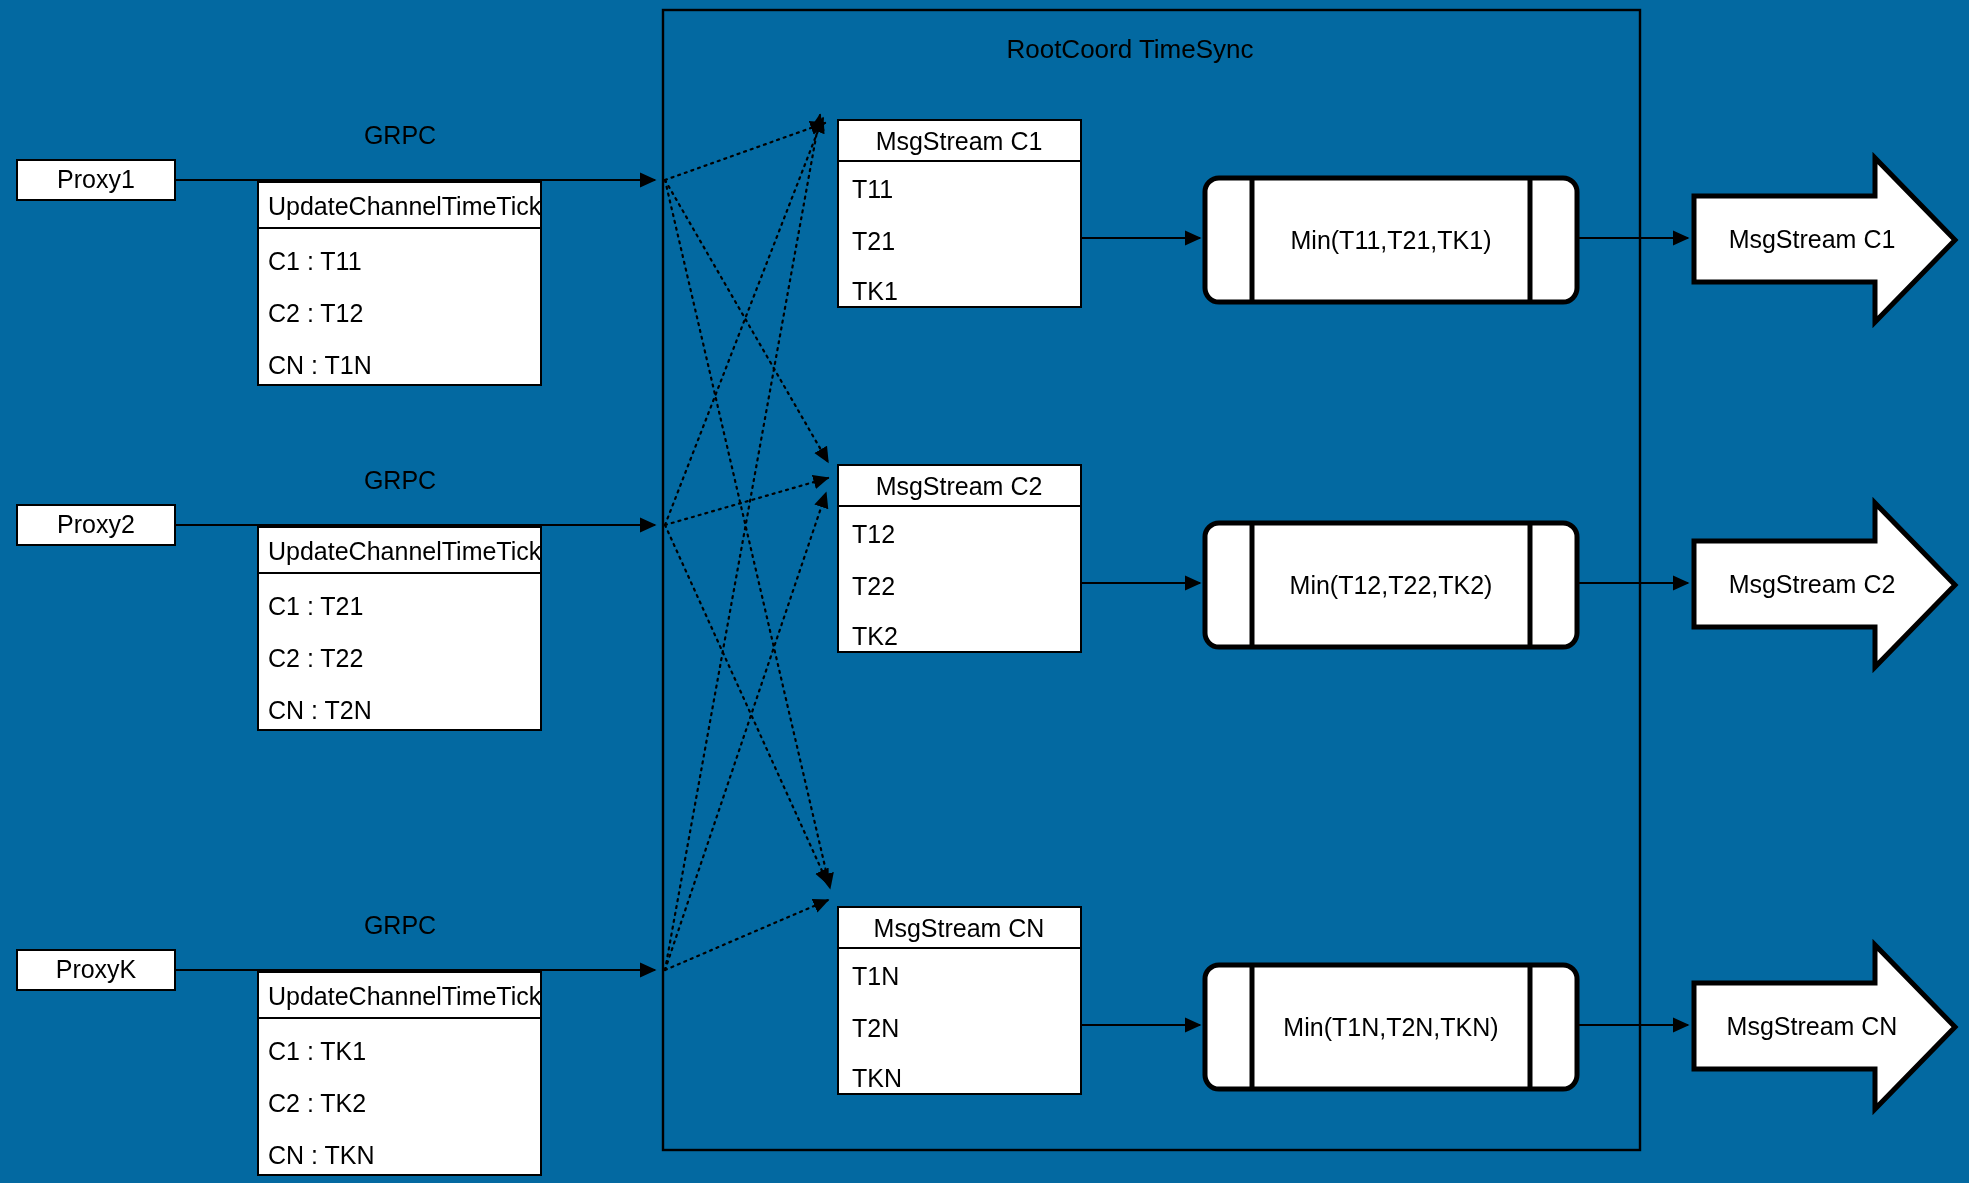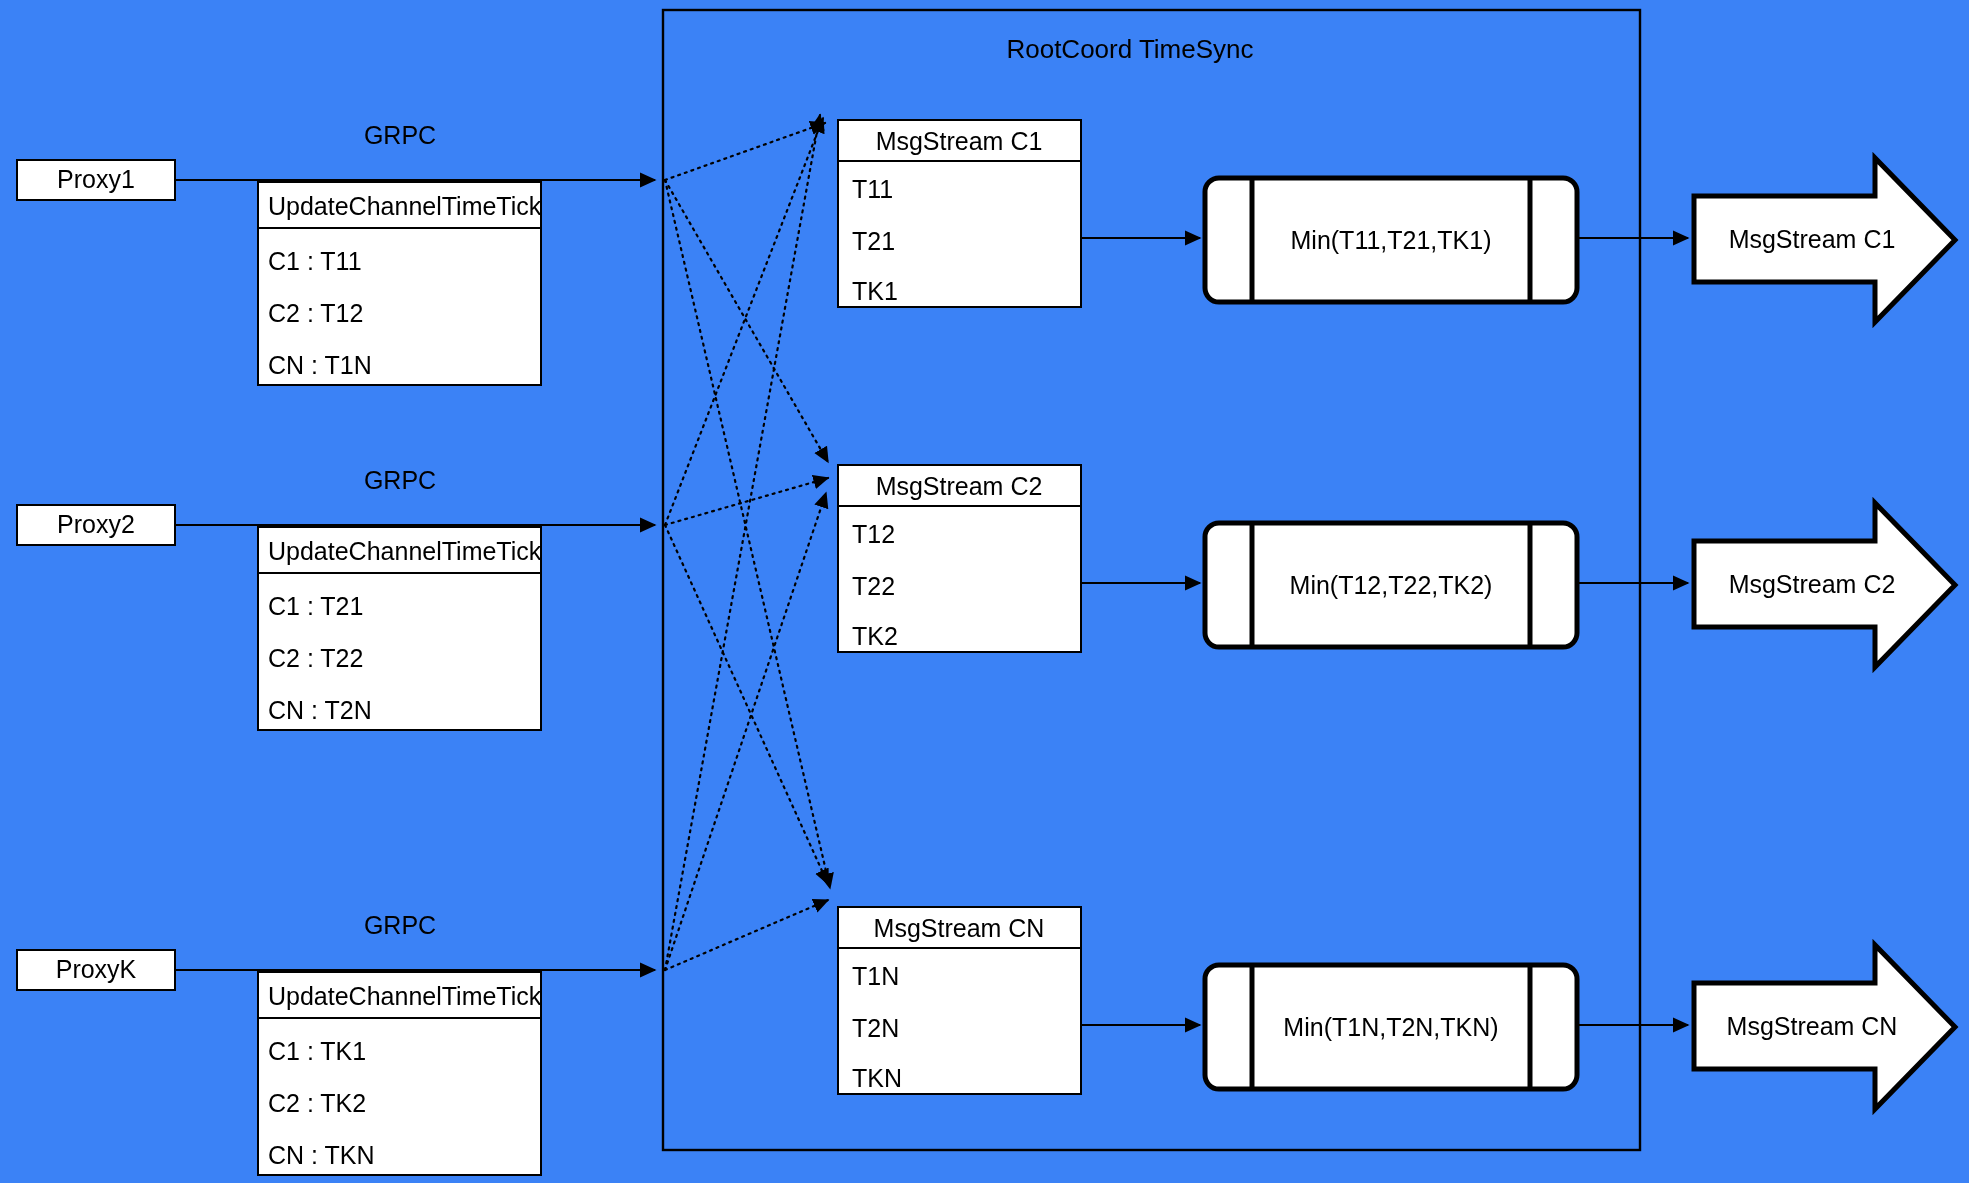--- a/index.html
+++ b/index.html
@@ -4,21 +4,21 @@
 <style>
   html, body {
     margin: 0;
     padding: 0;
     background: #ffffff;
   }
   #canvas {
     position: relative;
     width: 1969px;
     height: 1183px;
-    background: #3b82f6;
+    background: #0369a1;
     font-family: "Liberation Sans", sans-serif;
   }
   svg.diagram {
     position: absolute;
     top: 0;
     left: 0;
     width: 1969px;
     height: 1183px;
   }
   text {

